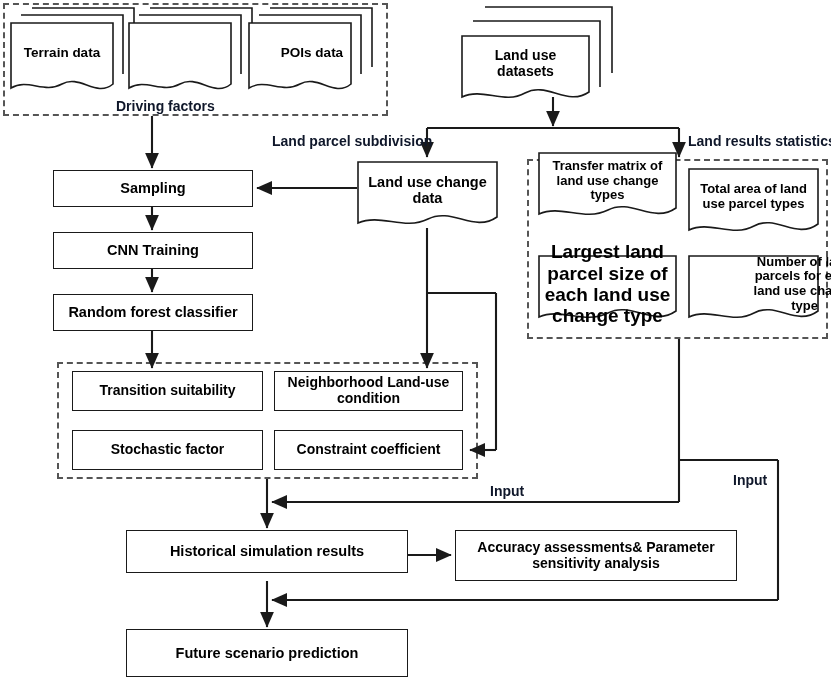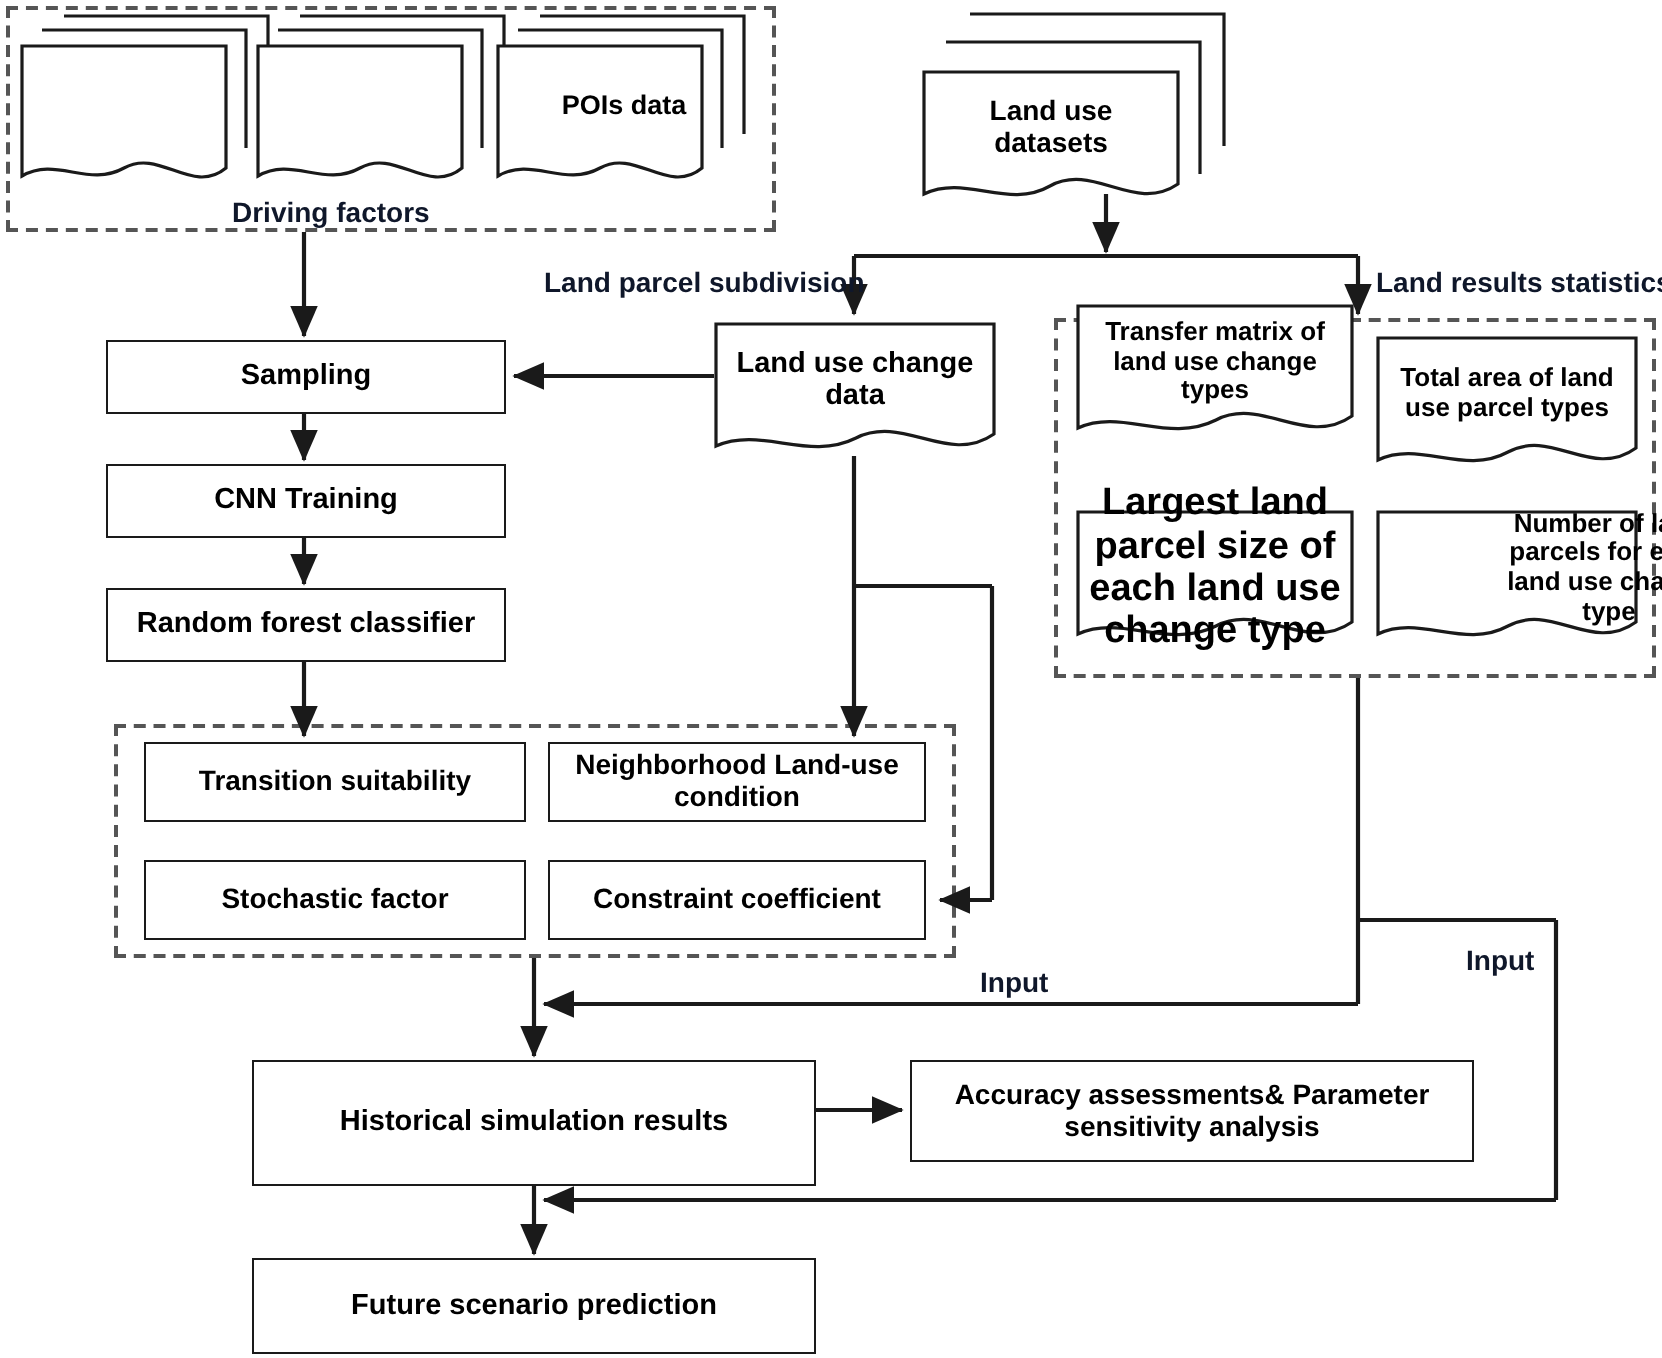--- a/index.html
+++ b/index.html
@@ -70,20 +70,21 @@
       <line x1="267" y1="600" x2="267" y2="627" marker-end="url(#ah)"></line>
     </g>
   </svg>
 
   <div class="doc-wrap" style="left:10px;top:22px;width:124px;height:76px;">
     <svg width="124" height="76" viewBox="0 0 124 76">
       <path d="M22,-14 L124,-14 L124,45" fill="#fff" stroke="#1a1a1a" stroke-width="1.6"></path>
       <path d="M11,-7 L113,-7 L113,52" fill="#fff" stroke="#1a1a1a" stroke-width="1.6"></path>
       <path d="M1,1 L103,1 L103,62 C86,76 70,52 52,62 C34,72 18,56 1,66 Z" fill="#fff" stroke="#1a1a1a" stroke-width="1.6"></path>
     </svg>
+    <div class="doc-label" style="width:104px;height:62px;font-size:13.5px;">Terrain data</div>
   </div>
 
   <div class="doc-wrap" style="left:128px;top:22px;width:124px;height:76px;">
     <svg width="124" height="76" viewBox="0 0 124 76">
       <path d="M22,-14 L124,-14 L124,45" fill="#fff" stroke="#1a1a1a" stroke-width="1.6"></path>
       <path d="M11,-7 L113,-7 L113,52" fill="#fff" stroke="#1a1a1a" stroke-width="1.6"></path>
       <path d="M1,1 L103,1 L103,62 C86,76 70,52 52,62 C34,72 18,56 1,66 Z" fill="#fff" stroke="#1a1a1a" stroke-width="1.6"></path>
     </svg>
   </div>
 
@@ -147,21 +148,21 @@
   <div class="box" style="left:53px;top:294px;width:200px;height:37px;font-size:14.5px;">Random forest classifier</div>
 
   <div class="box" style="left:72px;top:371px;width:191px;height:40px;font-size:14px;">Transition suitability</div>
 
   <div class="box" style="left:274px;top:371px;width:189px;height:40px;font-size:14px;padding:0 5px;">Neighborhood Land-use condition</div>
 
   <div class="box" style="left:72px;top:430px;width:191px;height:40px;font-size:14px;">Stochastic factor</div>
 
   <div class="box" style="left:274px;top:430px;width:189px;height:40px;font-size:14px;">Constraint coefficient</div>
 
-  <div class="box" style="left:126px;top:530px;width:282px;height:63px;font-size:14.5px;">Historical simulation results</div>
+  <div class="box" style="left:126px;top:530px;width:282px;height:43px;font-size:14.5px;">Historical simulation results</div>
 
   <div class="box" style="left:455px;top:530px;width:282px;height:51px;font-size:14px;padding:0 8px;">Accuracy assessments&amp; Parameter sensitivity analysis</div>
 
   <div class="box" style="left:126px;top:629px;width:282px;height:48px;font-size:14.5px;">Future scenario prediction</div>
 
   <div class="lbl" style="left:116px;top:98px;font-size:14px;">Driving factors</div>
 
   <div class="lbl" style="left:272px;top:133px;font-size:14px;">Land parcel subdivision</div>
 
   <div class="lbl" style="left:688px;top:133px;font-size:14px;">Land results statistics</div>

